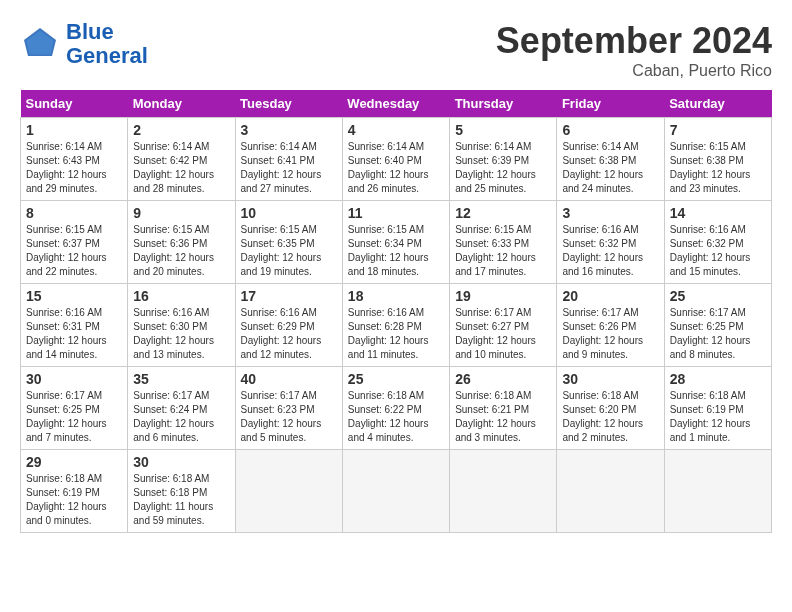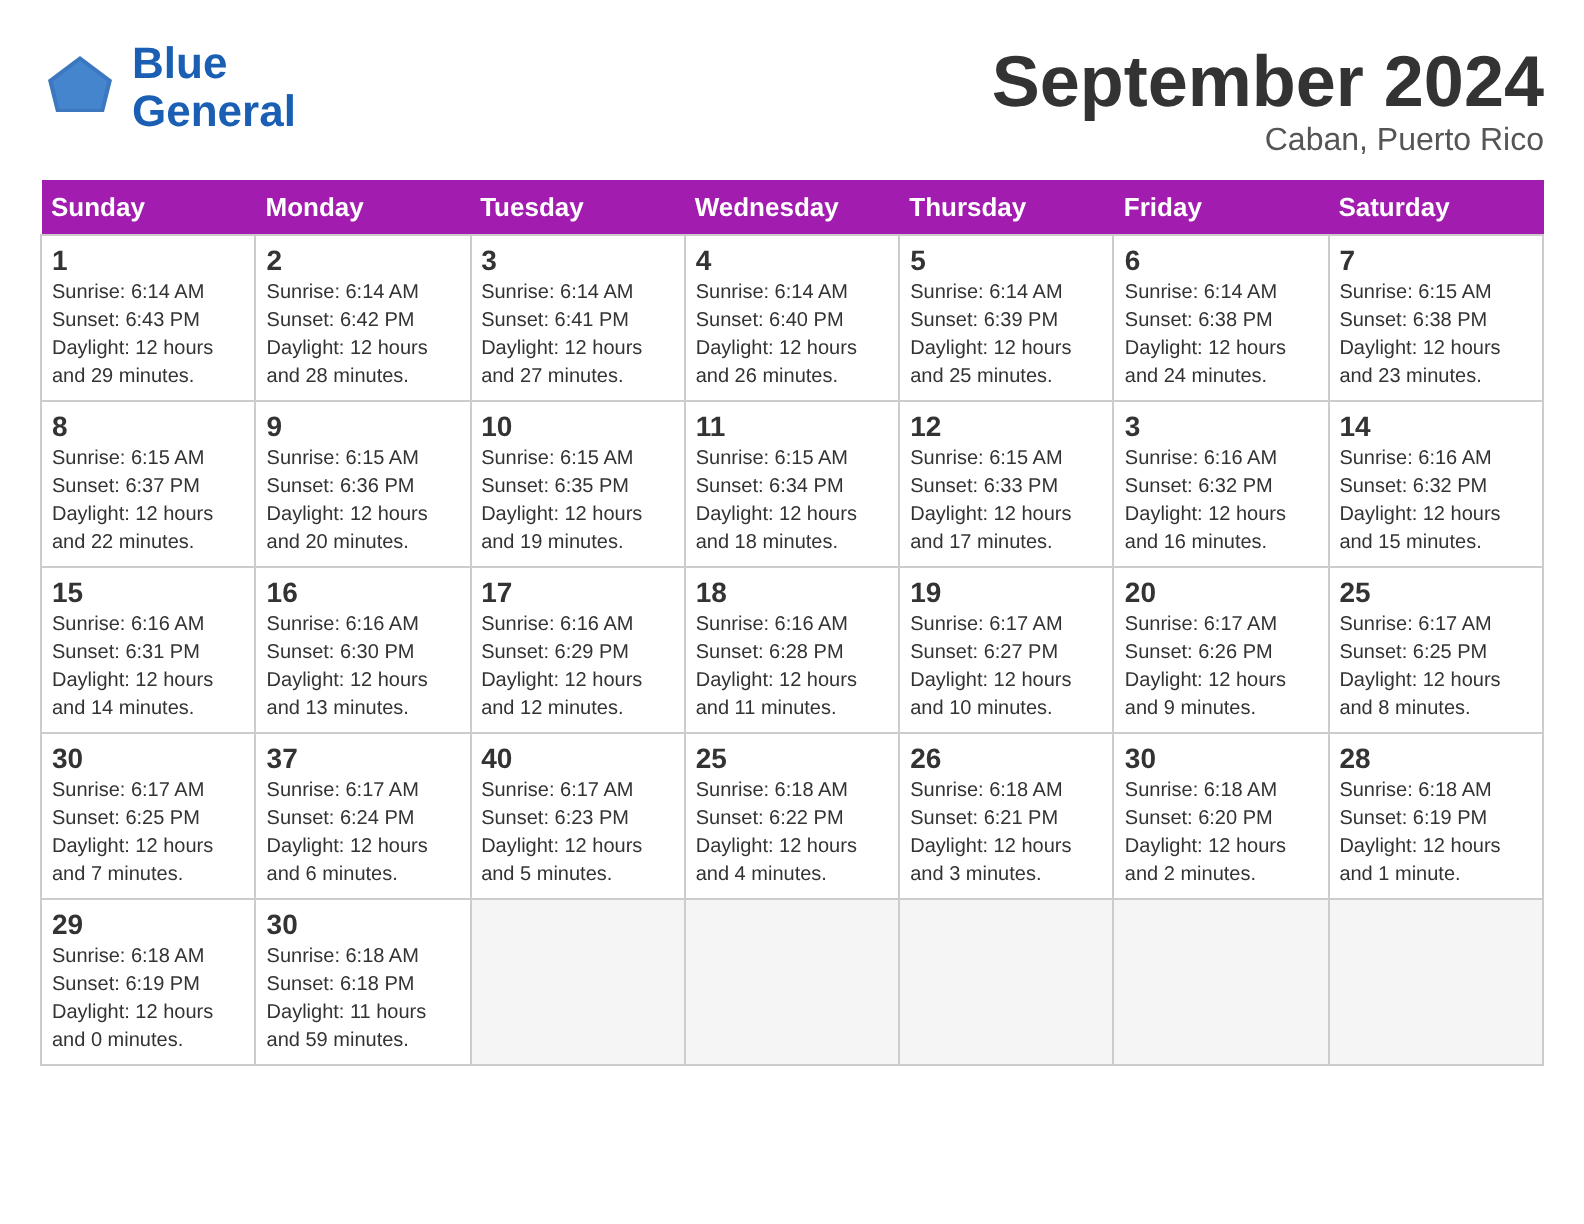--- a/index.html
+++ b/index.html
@@ -205,21 +205,21 @@
           <span class="day-num">25</span>
           <div class="day-info">Sunrise: 6:17 AM<br>Sunset: 6:25 PM<br>Daylight: 12 hours and 8 minutes.</div>
         </td>
       </tr>
       <tr>
         <td>
           <span class="day-num">30</span>
           <div class="day-info">Sunrise: 6:17 AM<br>Sunset: 6:25 PM<br>Daylight: 12 hours and 7 minutes.</div>
         </td>
         <td>
-          <span class="day-num">37</span>
+          <span class="day-num">35</span>
           <div class="day-info">Sunrise: 6:17 AM<br>Sunset: 6:24 PM<br>Daylight: 12 hours and 6 minutes.</div>
         </td>
         <td>
           <span class="day-num">40</span>
           <div class="day-info">Sunrise: 6:17 AM<br>Sunset: 6:23 PM<br>Daylight: 12 hours and 5 minutes.</div>
         </td>
         <td>
           <span class="day-num">25</span>
           <div class="day-info">Sunrise: 6:18 AM<br>Sunset: 6:22 PM<br>Daylight: 12 hours and 4 minutes.</div>
         </td>

